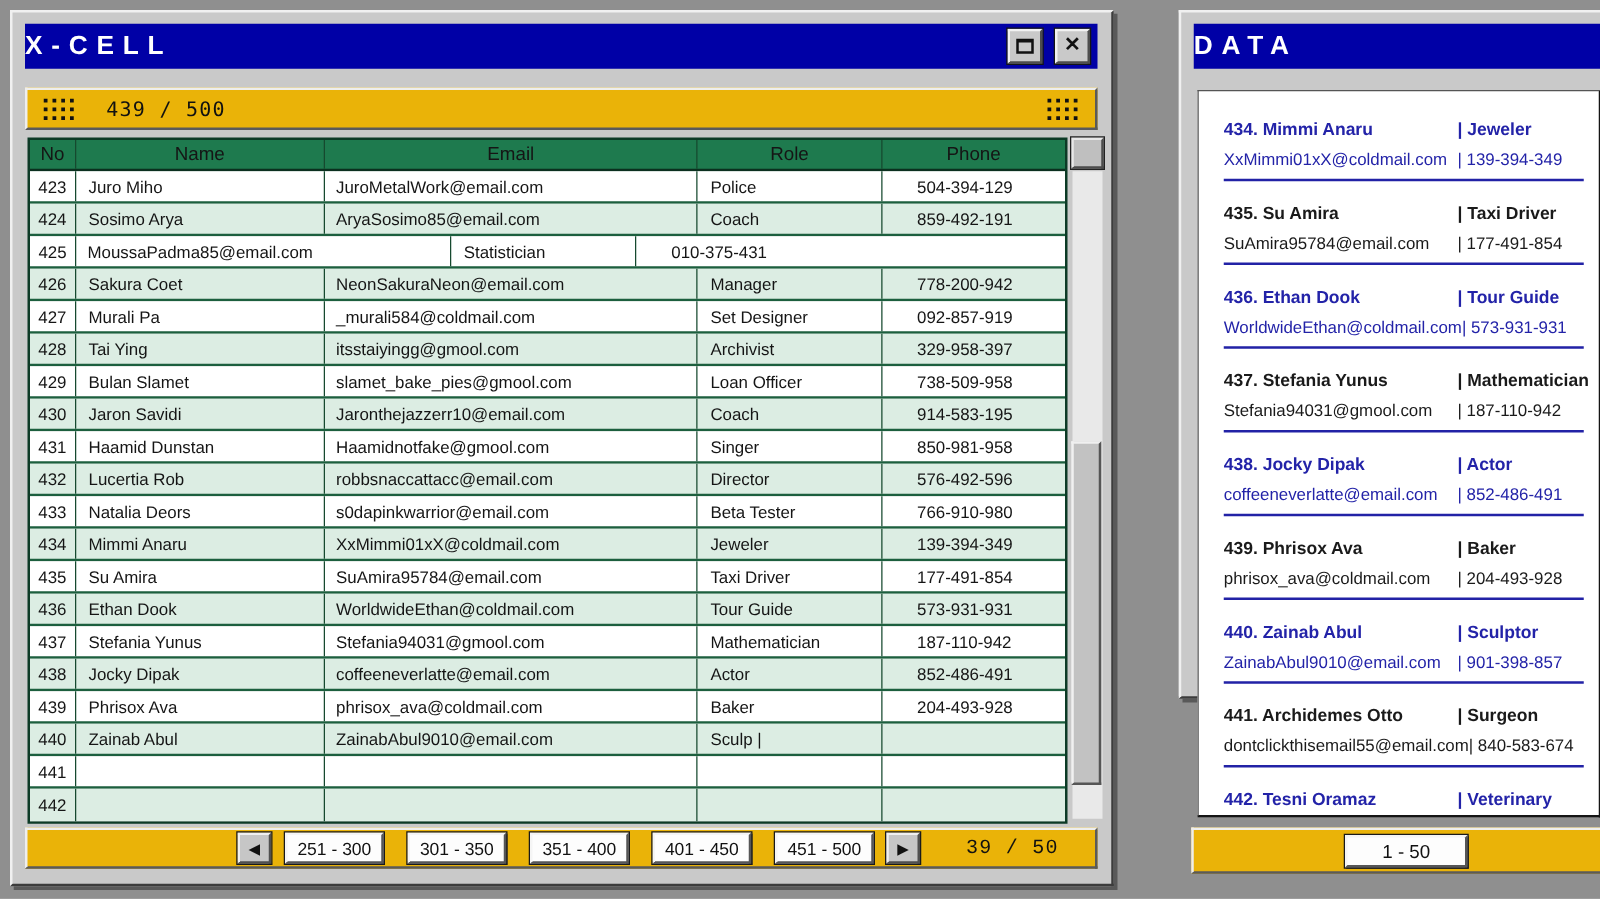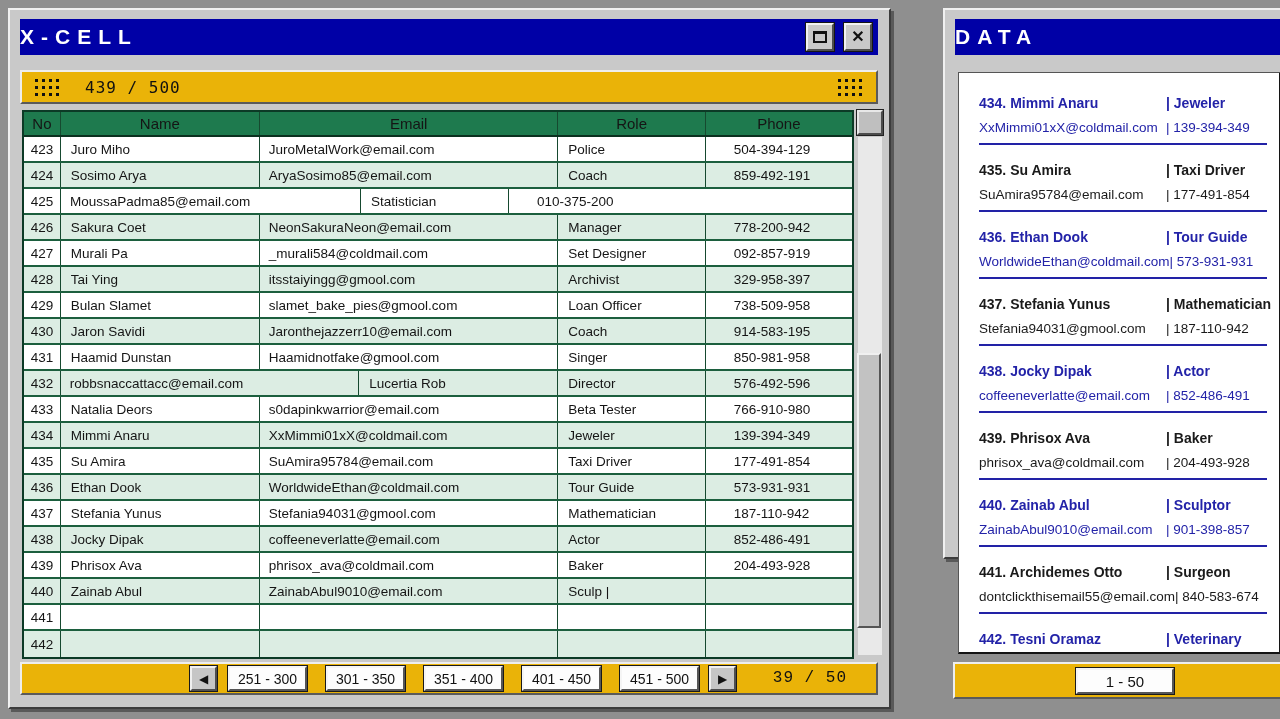--- a/index.html
+++ b/index.html
@@ -142,21 +142,21 @@
           <div class="tcell c0">424</div>
           <div class="tcell c1">Sosimo Arya</div>
           <div class="tcell c2">AryaSosimo85@email.com</div>
           <div class="tcell c3">Coach</div>
           <div class="tcell c4">859-492-191</div>
         </div>
         <div class="trow">
           <div class="tcell c0">425</div>
           <div class="tcell c2">MoussaPadma85@email.com</div>
           <div class="tcell c3">Statistician</div>
-          <div class="tcell c4">010-375-200</div>
+          <div class="tcell c4">010-375-431</div>
         </div>
         <div class="trow alt">
           <div class="tcell c0">426</div>
           <div class="tcell c1">Sakura Coet</div>
           <div class="tcell c2">NeonSakuraNeon@email.com</div>
           <div class="tcell c3">Manager</div>
           <div class="tcell c4">778-200-942</div>
         </div>
         <div class="trow">
           <div class="tcell c0">427</div>
@@ -188,22 +188,22 @@
         </div>
         <div class="trow">
           <div class="tcell c0">431</div>
           <div class="tcell c1">Haamid Dunstan</div>
           <div class="tcell c2">Haamidnotfake@gmool.com</div>
           <div class="tcell c3">Singer</div>
           <div class="tcell c4">850-981-958</div>
         </div>
         <div class="trow alt">
           <div class="tcell c0">432</div>
+          <div class="tcell c1">Lucertia Rob</div>
           <div class="tcell c2">robbsnaccattacc@email.com</div>
-          <div class="tcell c1">Lucertia Rob</div>
           <div class="tcell c3">Director</div>
           <div class="tcell c4">576-492-596</div>
         </div>
         <div class="trow">
           <div class="tcell c0">433</div>
           <div class="tcell c1">Natalia Deors</div>
           <div class="tcell c2">s0dapinkwarrior@email.com</div>
           <div class="tcell c3">Beta Tester</div>
           <div class="tcell c4">766-910-980</div>
         </div>

